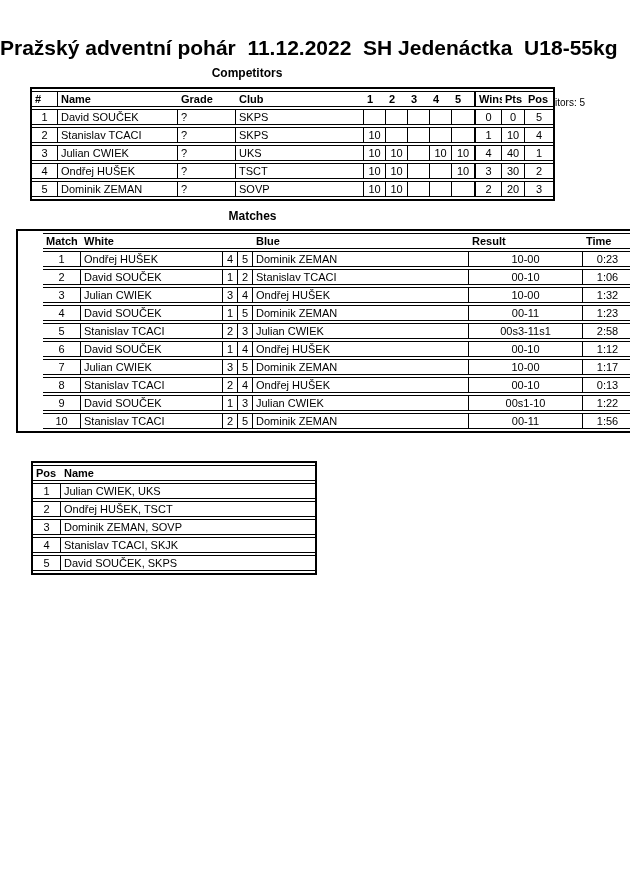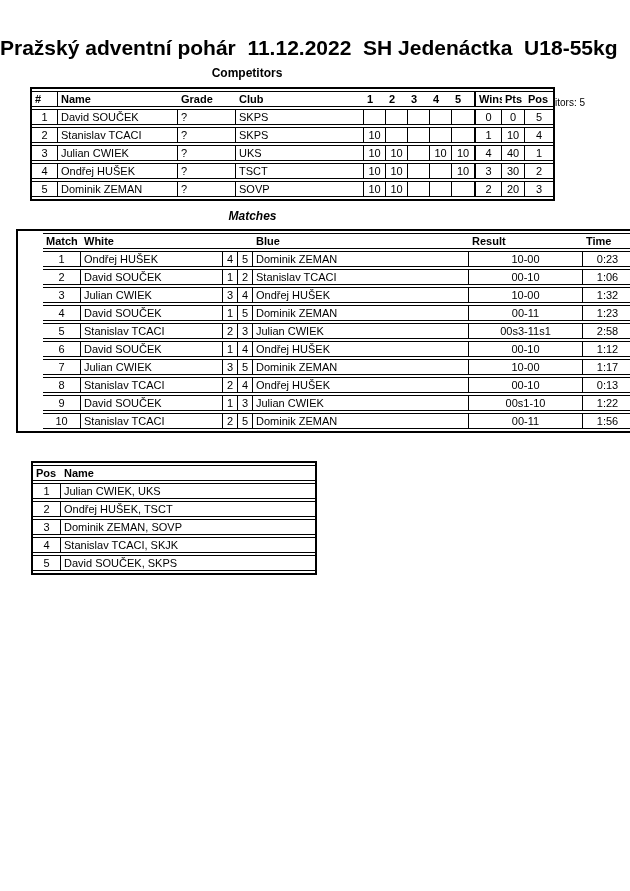--- a/index.html
+++ b/index.html
@@ -2,21 +2,21 @@
 <html><head>
 <meta charset="utf-8">
 <style>
   html,body { margin:0; padding:0; background:#fff; }
   .sheet { position:relative; width:630px; height:891px; background:#fff;
            font-family:"Liberation Sans","DejaVu Sans",sans-serif; color:#000; overflow:hidden; }
   .title { position:absolute; top:36px; left:0; width:630px; text-align:left;
            font-size:21px; font-weight:bold; white-space:pre; }
   .sec-head { position:absolute; font-size:12px; font-weight:bold; text-align:center; }
   #comp-head  { top:66px;  left:0; width:494px; }
-  #match-head { top:209px; left:0; width:505px;font-style:italic; }
+  #match-head { top:209px; left:0; width:505px; }
   #res-head   { top:465px; left:0; width:354px; }
   .comp-count { position:absolute; top:69px; left:0; width:585px; text-align:right; font-size:10px;margin-top:28px; }
   .tbl-wrap { position:absolute; border:2px solid #000; background:#fff; }
   #comp-tbl  { top:87px;  left:30px; }
   #match-tbl { top:229px; left:16px; }
   #res-tbl   { top:461px; left:31px; }
   table { border-collapse:separate; border-spacing:0 2px; table-layout:fixed; }
   #comp-tbl table  { width:521px; }
   #match-tbl table { width:589px;padding-left:25px; }
   #res-tbl table   { width:282px; }

